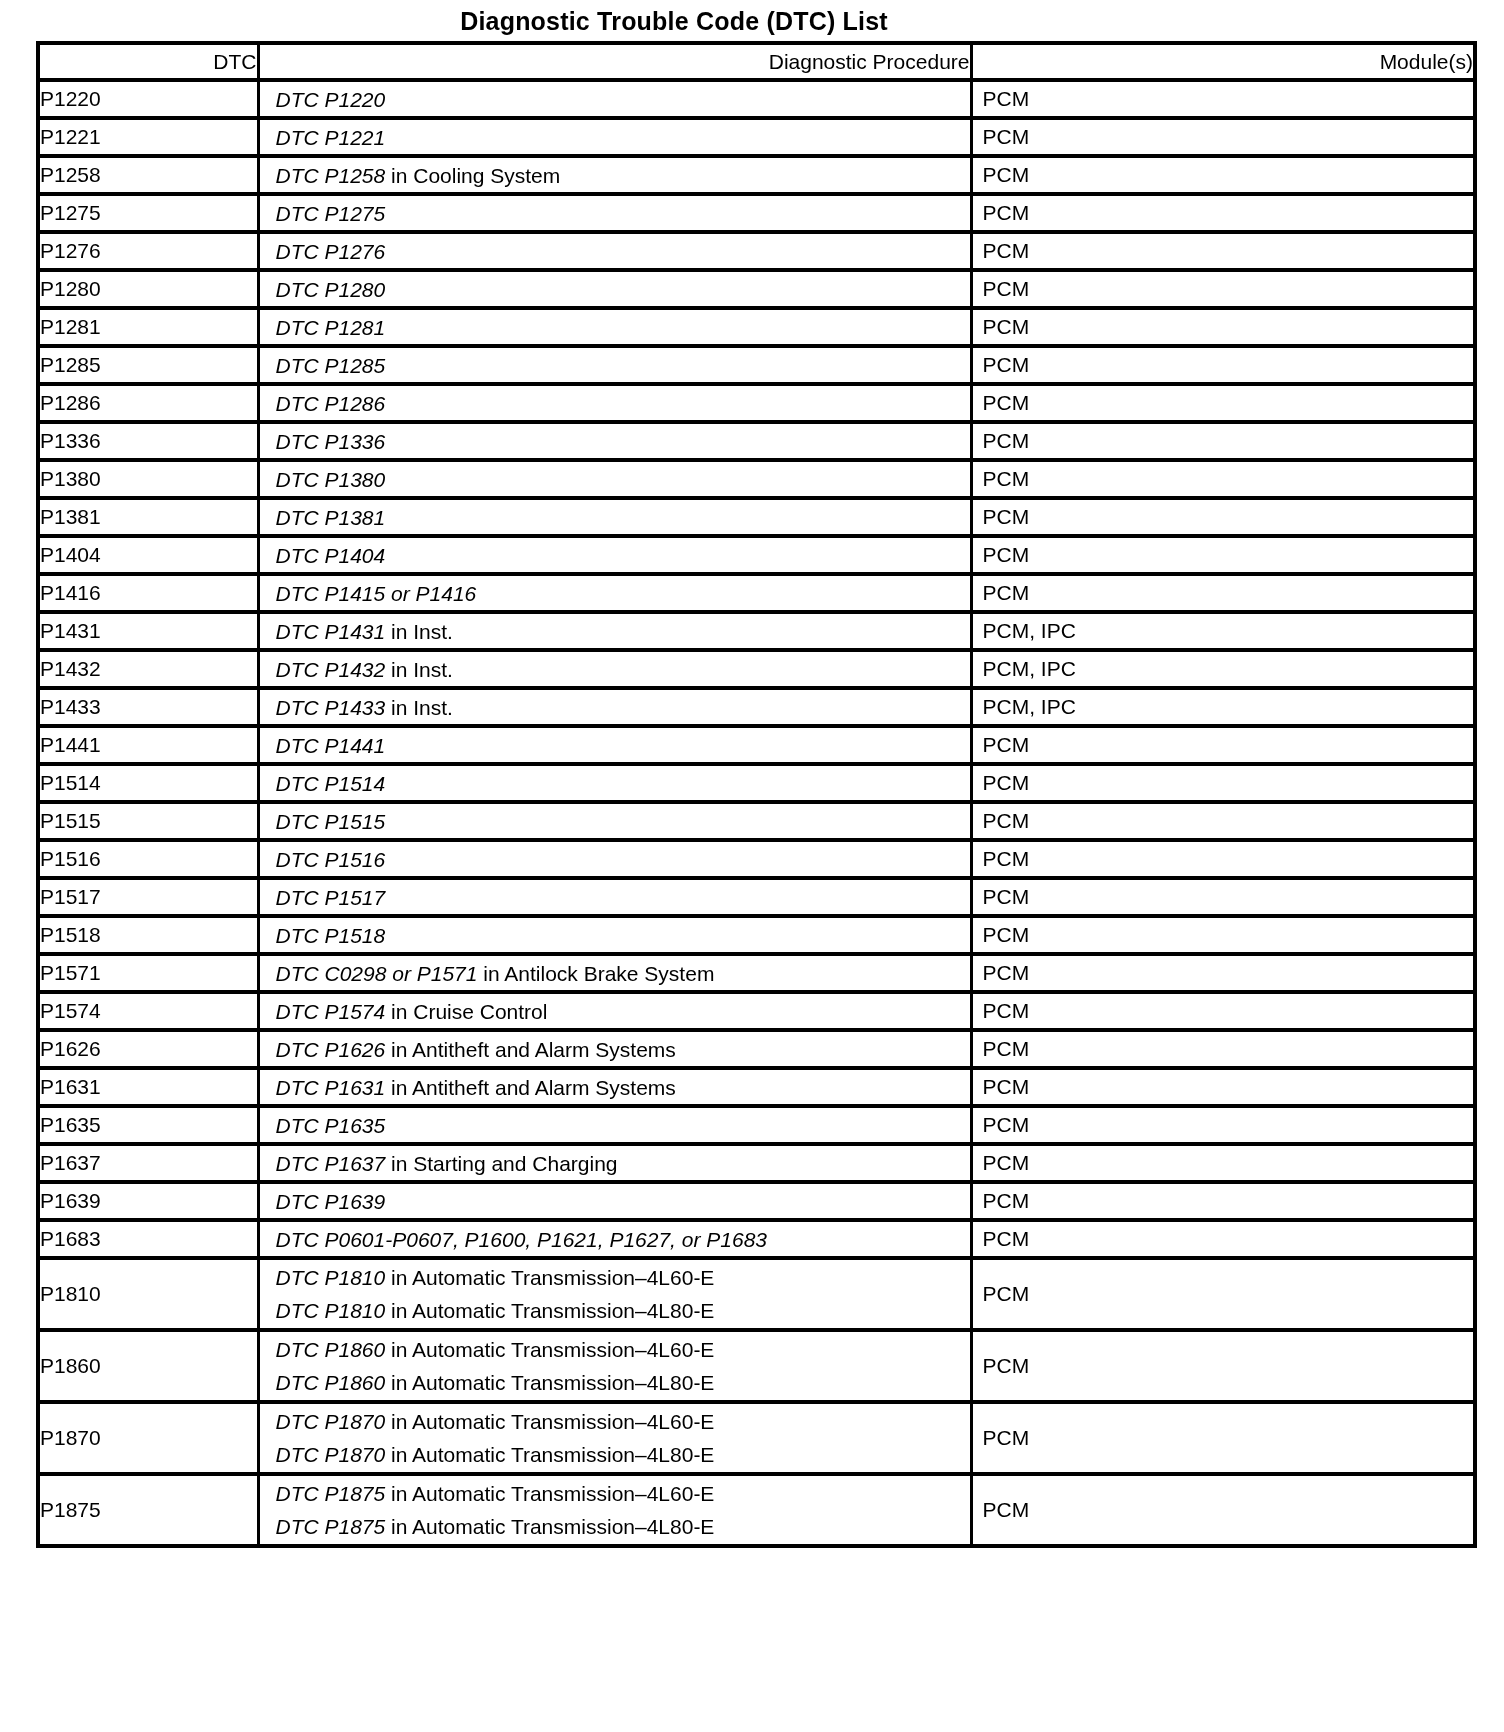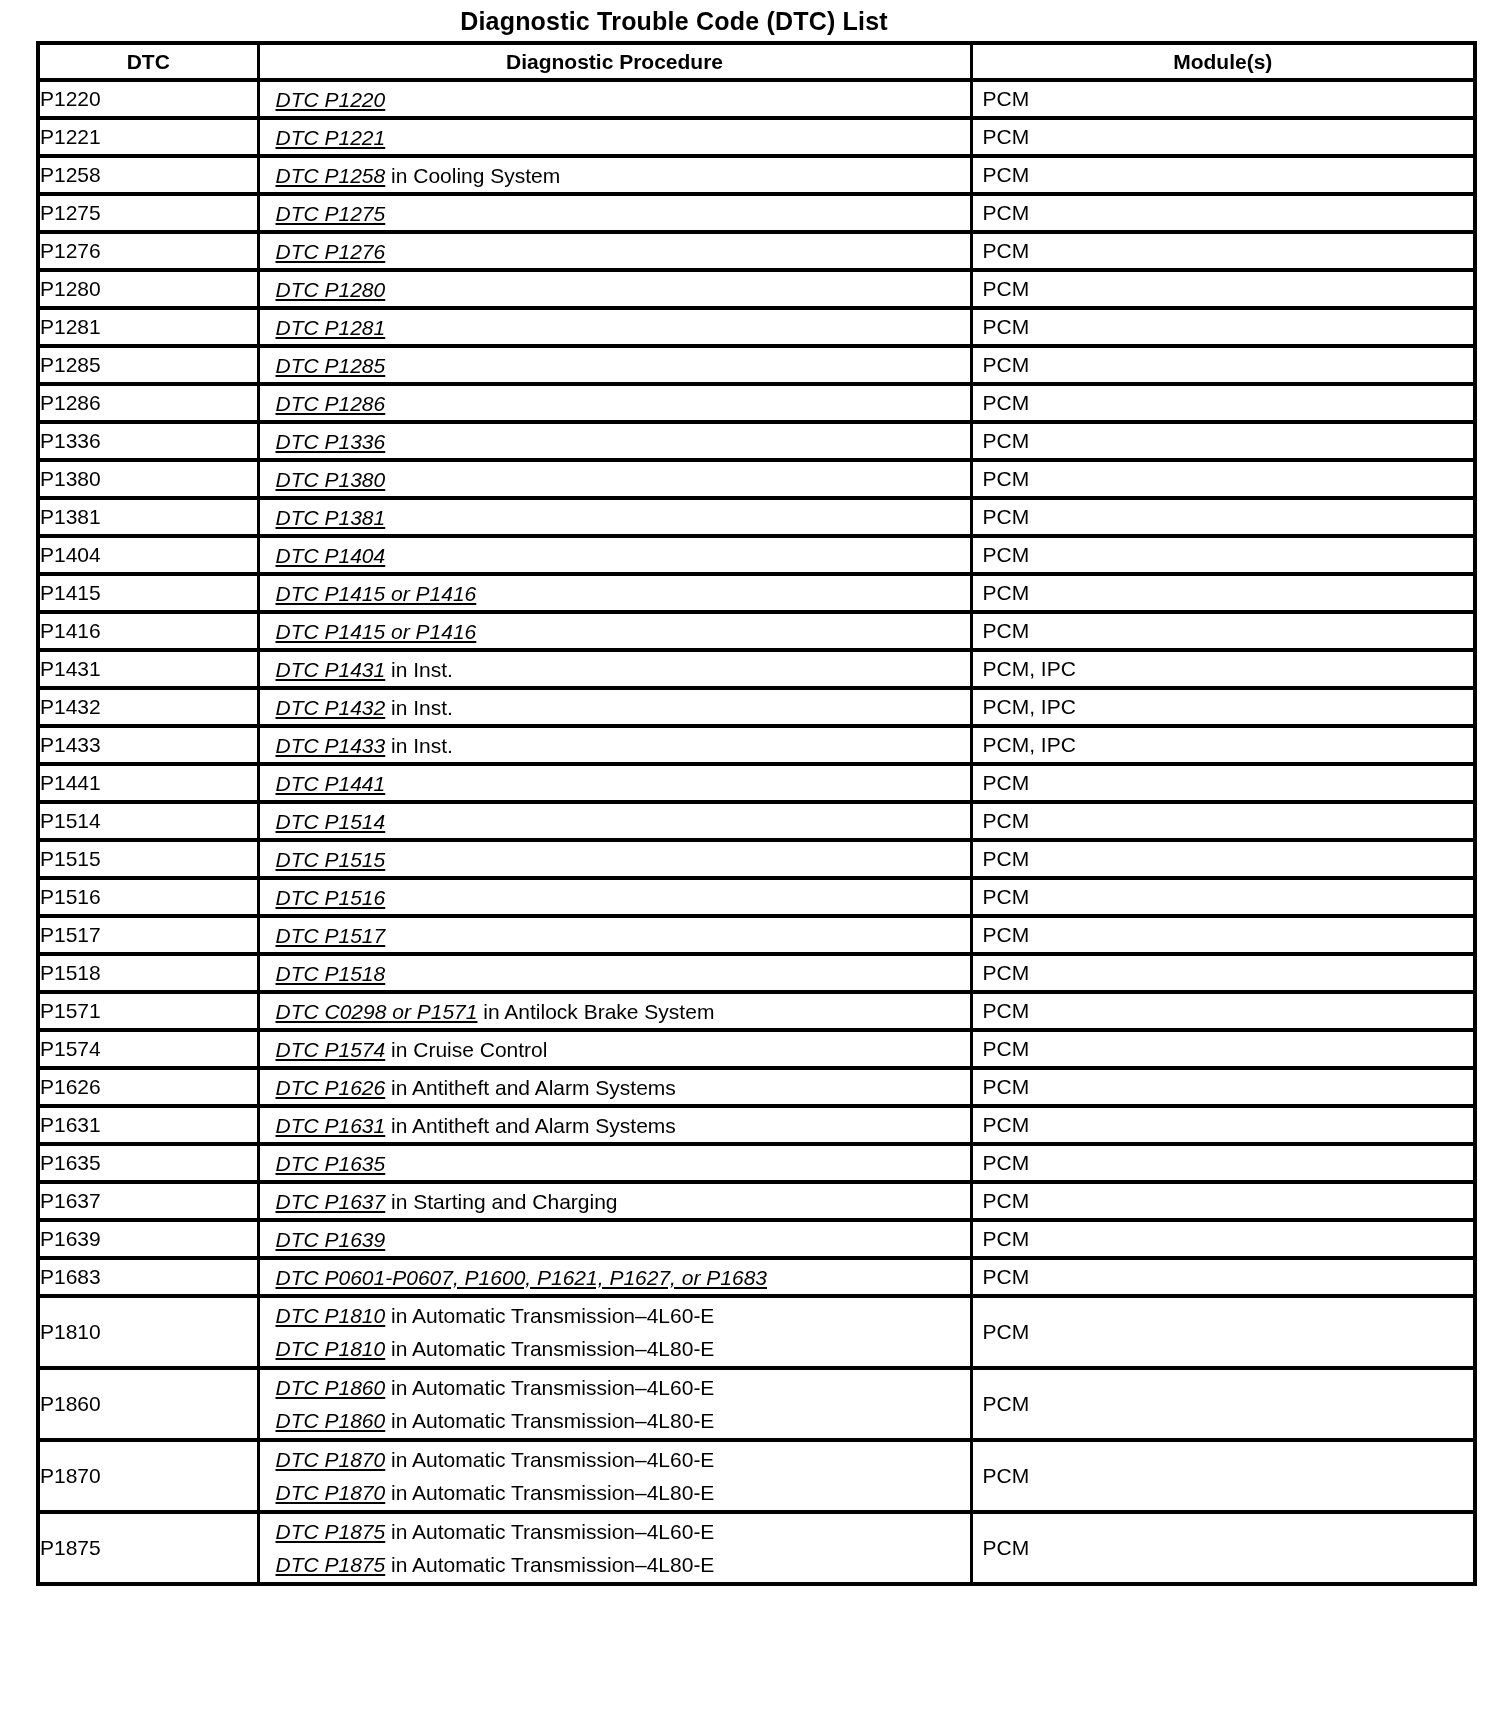--- a/index.html
+++ b/index.html
@@ -35,32 +35,32 @@
   th, td {
     border: 3px solid #000;
     border-top-width: 4px;
     border-bottom-width: 4px;
     font-size: 21px;
     vertical-align: middle;
     overflow: hidden;
   }
   th {
     height: 33px;
-    font-weight: 700;
-    text-align: center;
+    font-weight: 400;
+    text-align: right;
     padding: 0;
   }
   td { height: 34px; padding: 0; }
   td.dtc { text-align: left; }
   td.proc { padding-left: 16px; padding-right: 10px; }
   td.mod  { padding-left: 10px; }
   tr.double td { height: 68px; }
   .line { line-height: 33px; white-space: nowrap; }
   tr.double .line { white-space: nowrap; }
-  .it { font-style: italic; text-decoration: underline; }
+  .it { font-style: italic; }
 </style>
 </head>
 <body>
 
 <div class="page-title">Diagnostic Trouble Code (DTC) List</div>
 
 <table class="dtc-table">
   <colgroup>
     <col class="c1">
       <col class="c2">
@@ -159,27 +159,20 @@
         <td class="mod">PCM</td>
       </tr>
       <tr>
         <td class="dtc">P1404</td>
         <td class="proc">
           <div class="line"><span class="it">DTC P1404</span></div>
         </td>
         <td class="mod">PCM</td>
       </tr>
       <tr>
-        <td class="dtc">P1415</td>
-        <td class="proc">
-          <div class="line"><span class="it">DTC P1415 or P1416</span></div>
-        </td>
-        <td class="mod">PCM</td>
-      </tr>
-      <tr>
         <td class="dtc">P1416</td>
         <td class="proc">
           <div class="line"><span class="it">DTC P1415 or P1416</span></div>
         </td>
         <td class="mod">PCM</td>
       </tr>
       <tr>
         <td class="dtc">P1431</td>
         <td class="proc">
           <div class="line"><span class="it">DTC P1431</span><span> in Inst.</span></div>

